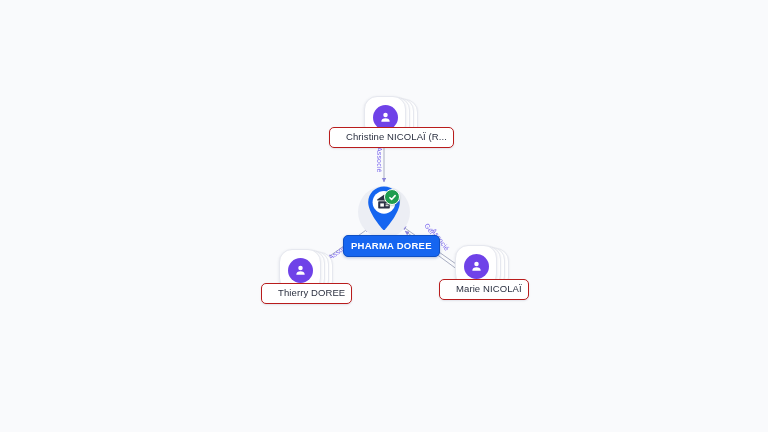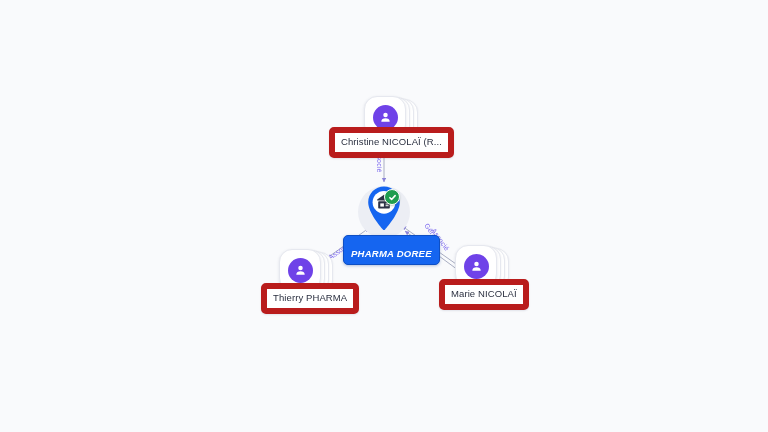--- a/index.html
+++ b/index.html
@@ -66,27 +66,27 @@
     display: flex;
     align-items: center;
     justify-content: center;
   }
   .avatar-circle svg { display: block; }
 
   
   .node-label {
     position: absolute;
     background: #ffffff;
-    border: 6px solid #b91c1c;
+    border: 1px solid #b91c1c;
     border-radius: 5px;
     box-shadow: 0 1px 2px rgba(40,45,90,0.11);
     color: #2b3040;
     font-size: 9.5px;
     line-height: 1;
-    padding: 4px 6px 5px 6px;
+    padding: 4px 6px 5px 16px;
     white-space: nowrap;
     letter-spacing: 0.1px;
   }
 
   
   #company-node {
     position: absolute;
     left: 358px;
     top: 186px;
     width: 52px;
@@ -126,24 +126,23 @@
     position: absolute;
     left: 343px;
     top: 235px;
     background: #1565f0;
     border: 1px solid #0e4fc4;
     border-radius: 5px;
     color: #ffffff;
     font-size: 9.5px;
     font-weight: bold;
     letter-spacing: 0.25px;
-    padding: 12px 7px 5px 7px;
+    padding: 4px 7px 5px 7px;
     white-space: nowrap;
     box-shadow: 0 1px 3px rgba(20,60,150,0.30);
-    font-style: italic;
   }
 
   
   .edge-label {
     position: absolute;
     color: #7b68ee;
     font-size: 7px;
     letter-spacing: 0.15px;
     white-space: nowrap;
     transform-origin: 0 0;
@@ -223,21 +222,21 @@
     <div class="stack-card s1"></div>
     <div class="avatar-card">
       <div class="avatar-circle">
         <svg width="15" height="15" viewBox="0 0 24 24" fill="#ffffff">
           <circle cx="12" cy="8" r="3.6"></circle>
           <path d="M12 13.2c-4 0-6.6 2.1-6.6 4.3v1.2h13.2v-1.2c0-2.2-2.6-4.3-6.6-4.3z"></path>
         </svg>
       </div>
     </div>
   </div>
-  <div class="node-label" style="left:261px; top:283px;">Thierry PHARMA</div>
+  <div class="node-label" style="left:261px; top:283px;">Thierry DOREE</div>
 
   <div class="person-node" style="left:455px; top:245px;">
     <div class="stack-card s3"></div>
     <div class="stack-card s2"></div>
     <div class="stack-card s1"></div>
     <div class="avatar-card">
       <div class="avatar-circle">
         <svg width="15" height="15" viewBox="0 0 24 24" fill="#ffffff">
           <circle cx="12" cy="8" r="3.6"></circle>
           <path d="M12 13.2c-4 0-6.6 2.1-6.6 4.3v1.2h13.2v-1.2c0-2.2-2.6-4.3-6.6-4.3z"></path>

